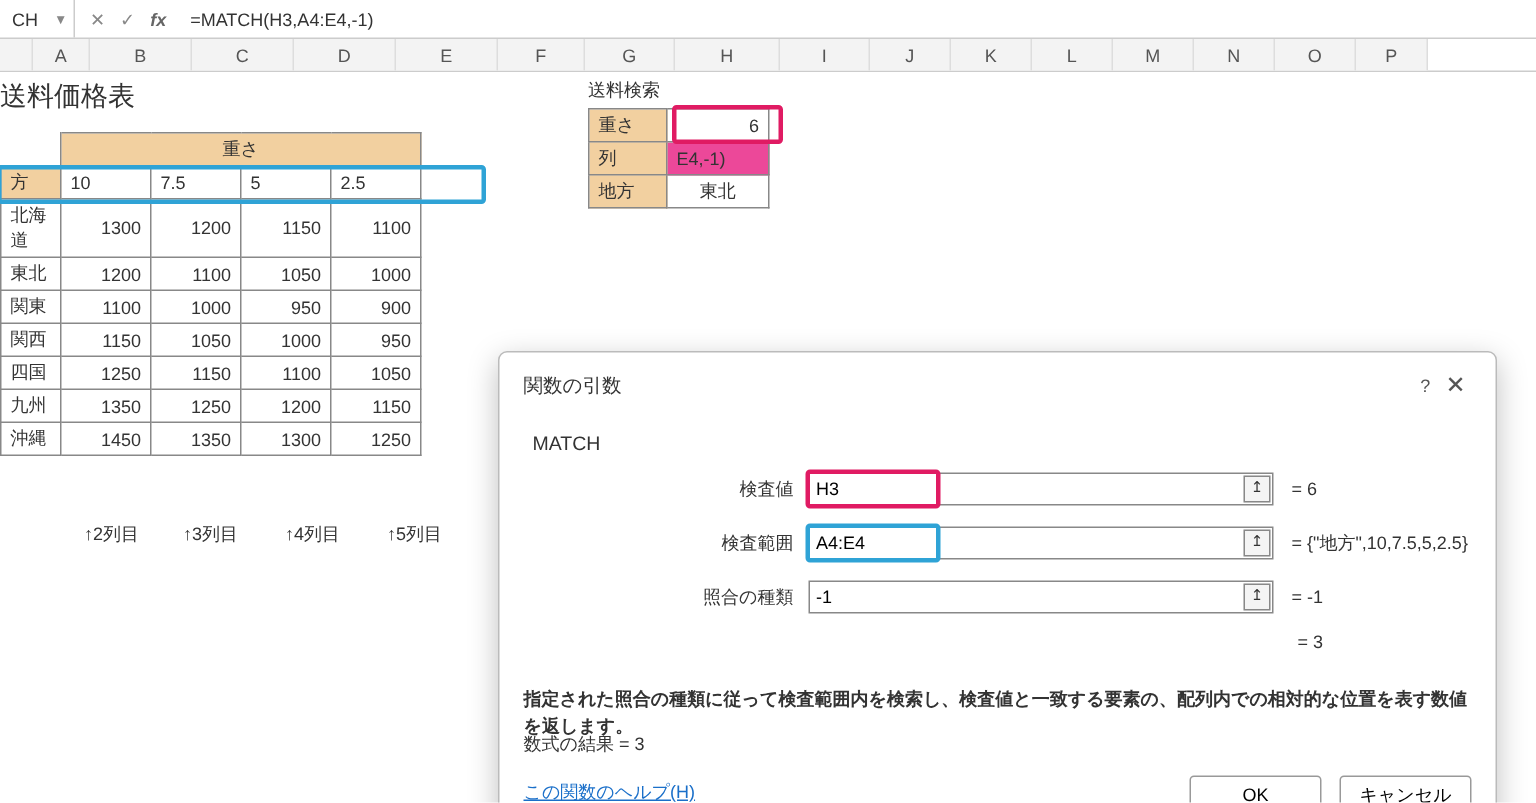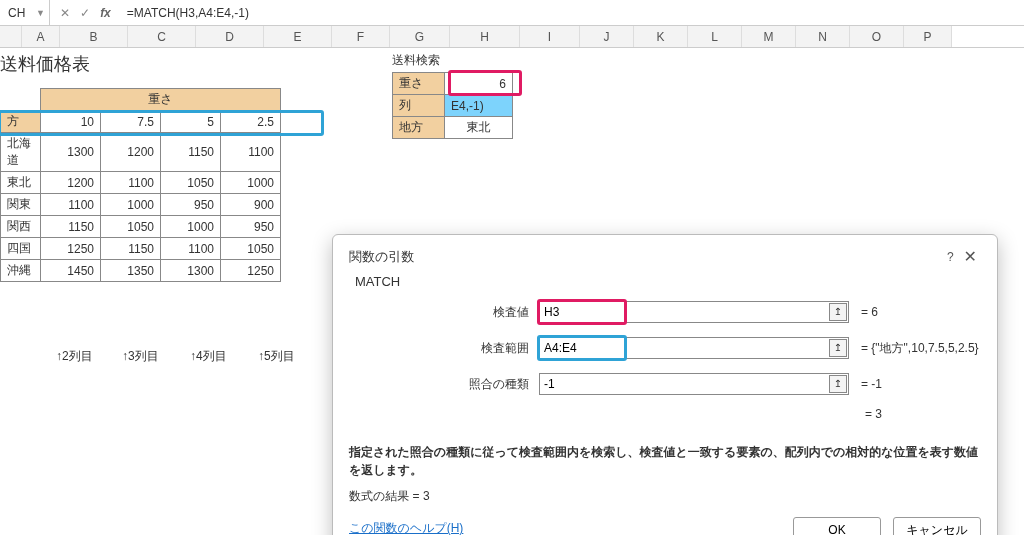--- a/index.html
+++ b/index.html
@@ -56,58 +56,58 @@
   
   .stbl { position:absolute; left:0; top:40px; border-collapse:collapse;}
   .stbl td, .stbl th {
     border:1px solid #888;
     padding:2px 6px;
     font-size:12px;
     height:20px;
     background:#fff;
   }
   .stbl .hdr { background:#f2d0a0; text-align:center;}
-  .stbl .wcell { text-align:right; }
+  .stbl .wcell { text-align:left; }
   .stbl .region { text-align:left; width:40px;}
   .stbl .num { text-align:right; width:60px;}
   .blue-box {
     position:absolute;
     border:3px solid #2fa3d6;
     border-radius:3px;
     pointer-events:none;
   }
   .pink-box {
     position:absolute;
     border:3px solid #e01b63;
     border-radius:3px;
     pointer-events:none;
   }
   
   .qtbl { position:absolute; left:392px; top:24px; border-collapse:collapse;}
   .qtbl td { border:1px solid #888; padding:2px 6px; height:20px; font-size:12px;}
   .qtbl .lab { background:#f2d0a0; width:52px;}
   .qtbl .val { width:68px; text-align:right;}
   .qtbl .val.left { text-align:left;}
-  .qtbl .yellow { background:#7dd3fc;}
+  .qtbl .yellow { background:#ec4899;}
   
   .dlg {
     position:absolute;
     left:332px; top:186px;
     width:666px; height:322px;
     background:#fff;
     border:1px solid #bbb;
     border-radius:6px;
     box-shadow:0 6px 20px rgba(0,0,0,.25);
     padding:12px 16px;
   }
   .dlg-title-row { display:flex; align-items:center; }
   .dlg-title { font-size:13px; }
   .dlg-help-q { margin-left:auto; color:#555; padding:0 6px;}
   .dlg-close { color:#555; font-size:16px; padding:0 4px;}
-  .dlg-fn { margin-top:8px; font-size:13px; color:#333; padding-left:6px;}
+  .dlg-fn { margin-top:21px; font-size:13px; color:#333; padding-left:6px;}
   .drow { display:flex; align-items:center; margin-top:10px; height:26px;}
   .drow .dlab { width:190px; text-align:right; padding-right:10px; font-size:12px;}
   .dinput-wrap { position:relative; width:310px;}
   .dinput {
     width:100%; height:22px;
     border:1px solid #888;
     padding:1px 22px 1px 4px;
     font-size:12px;
     background:#fff;
   }
@@ -216,20 +216,27 @@
           <td class="num">950</td>
         </tr>
     <tr>
           <td class="region">四国</td>
           <td class="num">1250</td>
           <td class="num">1150</td>
           <td class="num">1100</td>
           <td class="num">1050</td>
         </tr>
     <tr>
+          <td class="region">九州</td>
+          <td class="num">1350</td>
+          <td class="num">1250</td>
+          <td class="num">1200</td>
+          <td class="num">1150</td>
+        </tr>
+    <tr>
           <td class="region">沖縄</td>
           <td class="num">1450</td>
           <td class="num">1350</td>
           <td class="num">1300</td>
           <td class="num">1250</td>
         </tr>
   </tbody>
     </table>
 
   <div class="blue-box" style="left:-2px; top:62px; width:326px; height:26px;"></div>

